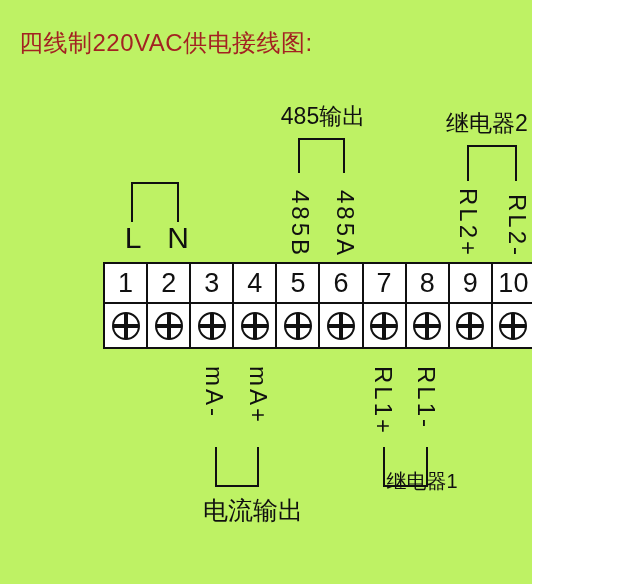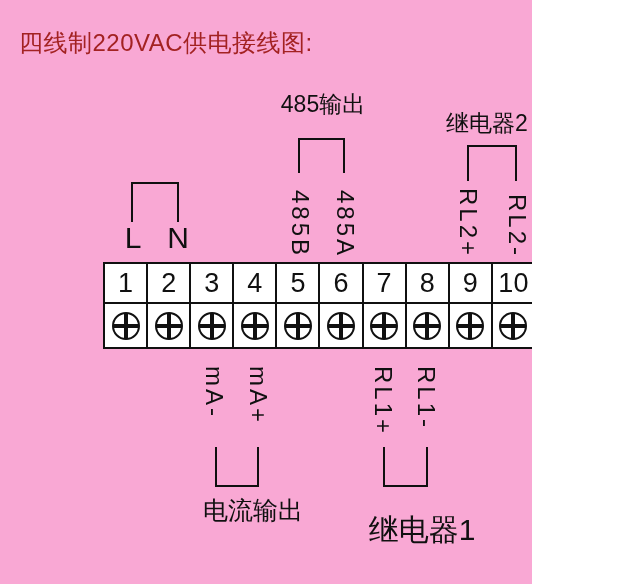--- a/index.html
+++ b/index.html
@@ -1,20 +1,20 @@
 <!DOCTYPE html>
 <html><head>
 <meta charset="utf-8">
 <style>
   html, body { margin: 0; padding: 0; background: #ffffff; }
   .page {
     position: relative;
     width: 532px;
     height: 584px;
-    background: #f9a8d4;
+    background: #bef264;
     font-family: "Liberation Sans", "DejaVu Sans", sans-serif;
     color: #101010;
     overflow: hidden;
   }
   .title {
     position: absolute;
     left: 19px;
     top: 27px;
     font-size: 24px;
     letter-spacing: 0.5px;
@@ -122,21 +122,21 @@
 <body>
 
 <div class="page">
 
   <div class="title">四线制220VAC供电接线图:</div>
 
   <div class="bracket-down" style="left:131px; top:182px; width:48px; height:40px;"></div>
   <div class="pin-h" style="left:133px; top:221px;">L</div>
   <div class="pin-h" style="left:178px; top:221px;">N</div>
 
-  <div class="glabel" style="left:323px; top:89px;">485输出</div>
+  <div class="glabel" style="left:323px; top:101px;">485输出</div>
   <div class="bracket-down" style="left:298px; top:138px; width:47px; height:35px;"></div>
   <div class="pin-top" style="left:285px;">
     <span class="vtext">485B</span>
   </div>
   <div class="pin-top" style="left:330px;">
     <span class="vtext">485A</span>
   </div>
 
   <div class="glabel" style="left:487px; top:108px;text-align:right;">继电器2</div>
   <div class="bracket-down" style="left:467px; top:145px; width:50px; height:36px;"></div>
@@ -203,15 +203,15 @@
   <div class="bracket-up" style="left:215px; top:447px; width:44px; height:40px;"></div>
   <div class="glabel" style="left:253px; top:494px; font-size:25px;text-align:center;">电流输出</div>
 
   <div class="pin-bot" style="left:368px;">
     <span class="vtext">RL1+</span>
   </div>
   <div class="pin-bot" style="left:411px;">
     <span class="vtext">RL1-</span>
   </div>
   <div class="bracket-up" style="left:383px; top:447px; width:45px; height:40px;"></div>
-  <div class="glabel" style="left:422px; top:510px; font-size:30px;">继电器1</div>
+  <div class="glabel" style="left:422px; top:468px; font-size:20px;">继电器1</div>
 
 </div>
 
 </body></html>

